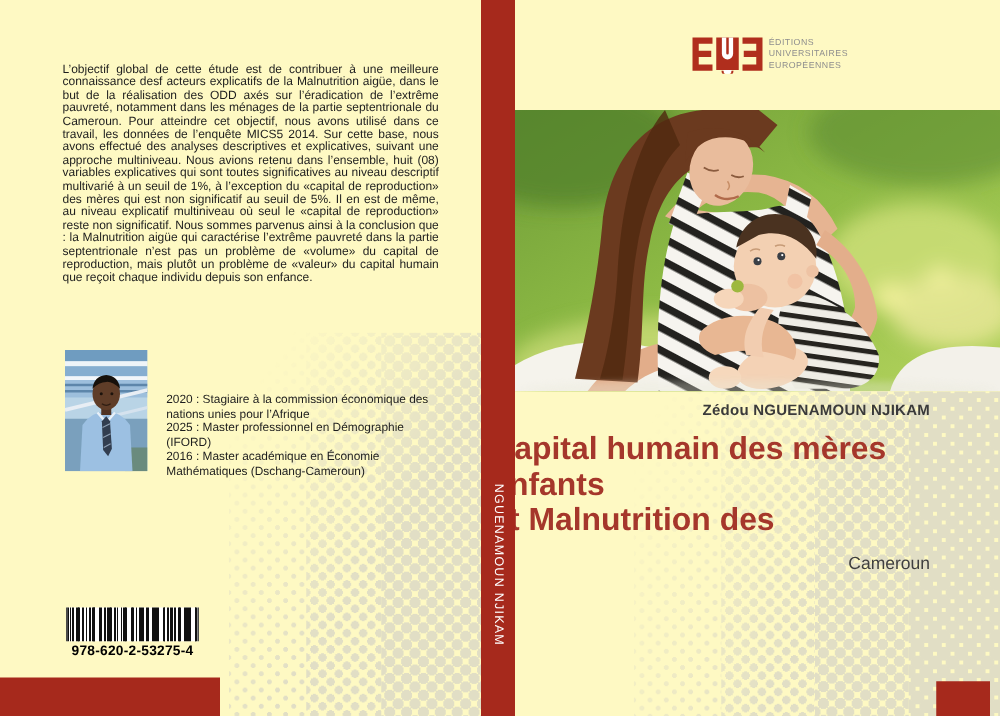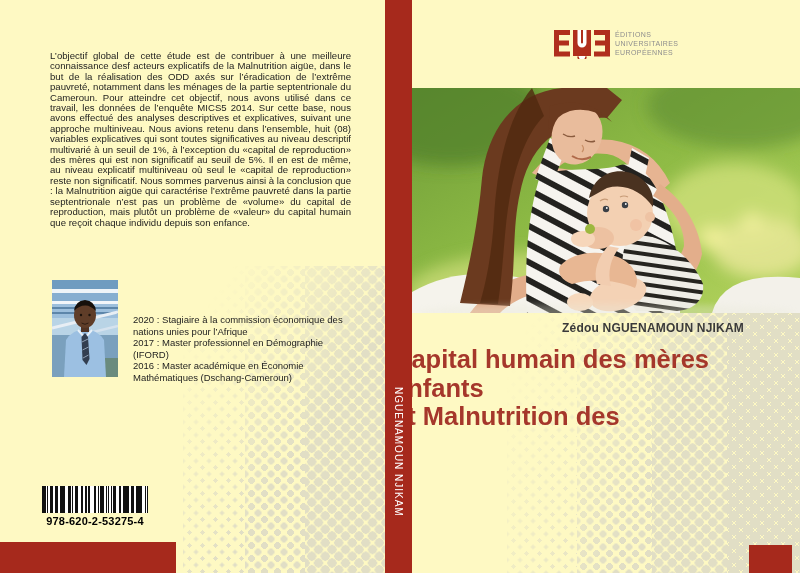--- a/index.html
+++ b/index.html
@@ -11,21 +11,21 @@
   .abstract {
     position:absolute; left:50px; top:51px; width:301px;
     font-size:9.6px; line-height:10.4px; text-align:justify;
     color:#1d1d1d; z-index:2; margin:0;
   }
   .author-photo { position:absolute; left:52px; top:280px; width:66px; height:97px; z-index:2; }
   .bio-list {
     position:absolute; left:133px; top:282px; width:218px;
     font-size:9.5px; line-height:11.6px; color:#1d1d1d; z-index:2;margin-top:32px;
   }
-  .barcode-block { position:absolute; left:42px; top:486px; width:106px; text-align:center; z-index:3; }
+  .barcode-block { position:absolute; left:53px; top:486px; width:106px; text-align:center; z-index:3; }
   .barcode {
     width:104px; height:27px; margin:0 auto; background-color:#fff;
     border-left:1.5px solid #111; border-right:1.5px solid #111;
     background-image:
       repeating-linear-gradient(90deg, #111 0 1.5px, rgba(0,0,0,0) 1.5px 3.5px, #111 3.5px 5px, rgba(0,0,0,0) 5px 8.5px),
       repeating-linear-gradient(90deg, rgba(0,0,0,0) 0 2px, #111 2px 3px, rgba(0,0,0,0) 3px 7px, #111 7px 9.5px, rgba(0,0,0,0) 9.5px 12.5px);
   }
   .isbn { margin-top:2px; font-size:11px; font-weight:bold; color:#000; letter-spacing:0.2px; }
   .red-bar-left { position:absolute; left:0; top:542px; width:176px; height:31px; background:#a6291c; z-index:4; }
 
@@ -115,21 +115,21 @@
       <line x1="31" y1="78" x2="36.5" y2="75" stroke="#8fa0b4" stroke-width="1"></line>
       <ellipse cx="33" cy="35" rx="11" ry="13" fill="#5f3d28"></ellipse>
       <path d="M22,31 Q23,21 33,20 Q43,21 44,31 Q38,25 33,25.5 Q27,25.5 22,31 Z" fill="#16100b"></path>
       <circle cx="29" cy="35" r="1.2" fill="#1c130c"></circle>
       <circle cx="37.5" cy="35" r="1.2" fill="#1c130c"></circle>
       <path d="M29.5,43 q3.5,2.6 7,0" stroke="#2f1d12" stroke-width="1" fill="none"></path>
     </svg>
 
     <div class="bio-list">
         <div class="bio-item">2020 : Stagiaire à la commission économique des nations unies pour l’Afrique</div>
-        <div class="bio-item">2017 : Master professionnel en Démographie (IFORD)</div>
+        <div class="bio-item">2025 : Master professionnel en Démographie (IFORD)</div>
         <div class="bio-item">2016 : Master académique en Économie Mathématiques (Dschang-Cameroun)</div>
       </div>
 
     <div class="barcode-block">
       <div class="barcode"></div>
       <div class="isbn">978-620-2-53275-4</div>
     </div>
 
     <div class="dots back-dots">
       <div class="db db1"></div>
@@ -254,18 +254,19 @@
 
     <div class="author-name">Zédou NGUENAMOUN NJIKAM</div>
 
     <div class="title-block">
         <div class="title-line">Capital humain des mères</div>
         <div class="title-line">enfants</div>
         <div class="title-line">et Malnutrition des</div>
       </div>
 
     <div class="subtitle-block">
+        <div class="subtitle-line">Cameroun</div>
       </div>
 
     <div class="red-square"></div>
   </section>
 
 </div>
 
 </body></html>

